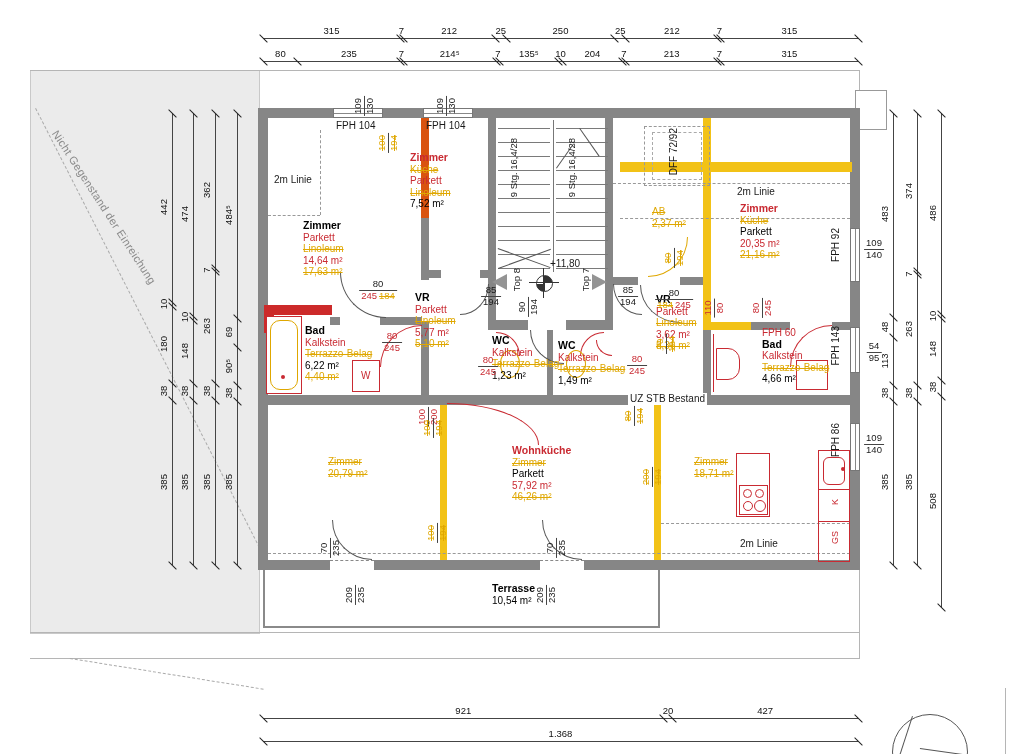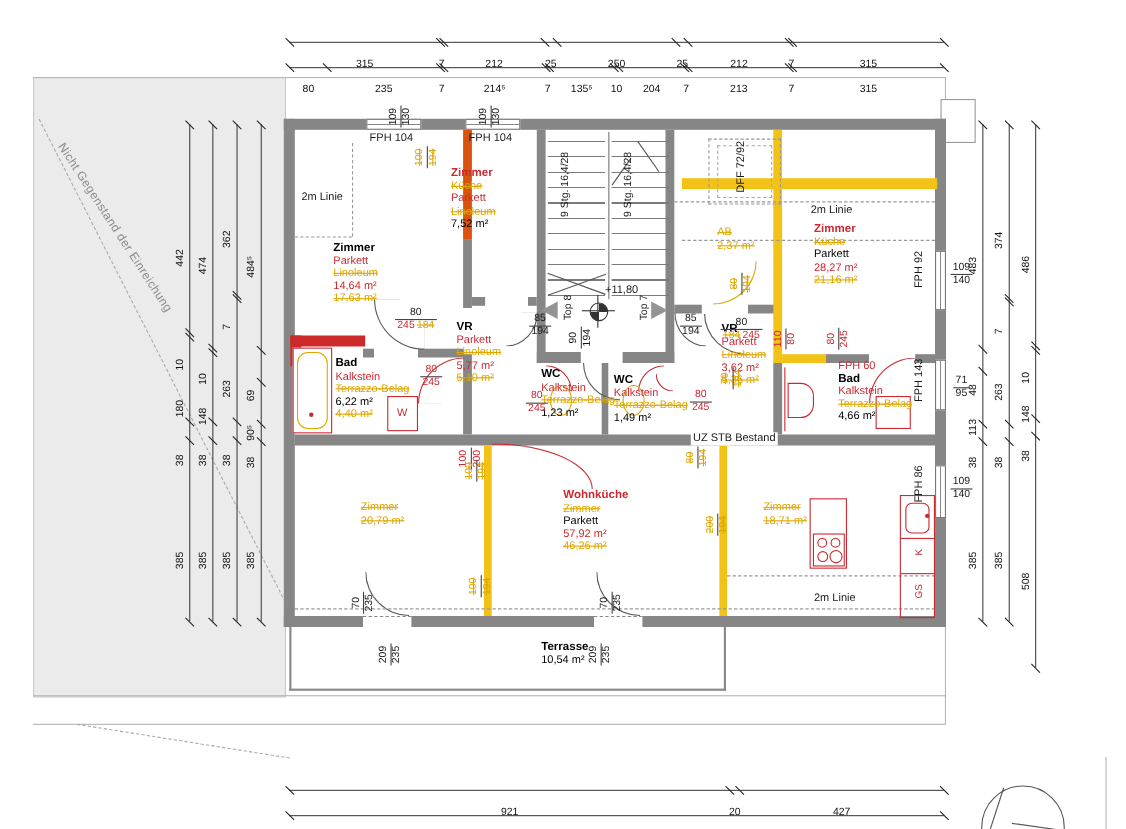--- a/index.html
+++ b/index.html
@@ -24,21 +24,21 @@
   .dash{position:absolute;border-top:1px dashed #999;}
   .dashv{position:absolute;border-left:1px dashed #999;}
   .arc{position:absolute;box-sizing:border-box;}
   .ds{position:absolute;font-size:9.5px;line-height:10.5px;text-align:center;white-space:nowrap;}
   .ds .row{display:block;padding:0 1px;}
   .ds .row+.row{border-top:1px solid #444;}
   .ds .row span{padding:0 1px;}
   .chain{position:absolute;}
   .chain .cline{position:absolute;background:#444;}
   .chain .tick{position:absolute;width:11px;height:1px;background:#222;}
-  .chain .clab{position:absolute;font-size:9.5px;color:#111;white-space:nowrap;margin-top:28px;}
+  .chain .clab{position:absolute;font-size:9.5px;color:#111;white-space:nowrap;}
   .steps{position:absolute;background:repeating-linear-gradient(to bottom,#7a7a7a 0,#7a7a7a 1px,transparent 1px,transparent 14px);}
   .thin{position:absolute;background:#b5b5b5;}
   .fix{position:absolute;box-sizing:border-box;border:1.5px solid #c92a32;}
   .fixy{position:absolute;box-sizing:border-box;border:1.5px solid #dfa700;}
 </style>
 </head>
 <body>
 
 <div id="canvas">
 
@@ -200,21 +200,21 @@
     <span class="red b">Zimmer</span>
     <span class="yels">Küche</span>
     <span class="red">Parkett</span>
     <span class="yels">Linoleum</span>
     <span>7,52 m²</span>
   </div>
   <div class="roomlbl" style="left:740px;top:203px;">
     <span class="red b">Zimmer</span>
     <span class="yels">Küche</span>
     <span>Parkett</span>
-    <span class="red">28,27 m²</span>
+    <span class="red">20,35 m²</span>
     <span class="yels">21,16 m²</span>
   </div>
   <div class="roomlbl" style="left:652px;top:206px;">
     <span class="yels">AB</span>
     <span class="yels">2,37 m²</span>
   </div>
   <div class="roomlbl" style="left:305px;top:325px;">
     <span class="b">Bad</span>
     <span class="red">Kalkstein</span>
     <span class="yels">Terrazzo-Belag</span>
@@ -537,21 +537,21 @@
       </div>
       <div class="ds" style="left: 446px; top: 106px; transform: translate(-50%, -50%) rotate(-90deg);">
         <div class="row"><span style="color: rgb(26, 26, 26);">109</span></div>
         <div class="row"><span style="color: rgb(26, 26, 26);">130</span></div>
       </div>
       <div class="ds" style="left: 874px; top: 249px; transform: translate(-50%, -50%);">
         <div class="row"><span style="color: rgb(26, 26, 26);">109</span></div>
         <div class="row"><span style="color: rgb(26, 26, 26);">140</span></div>
       </div>
       <div class="ds" style="left: 874px; top: 352px; transform: translate(-50%, -50%);">
-        <div class="row"><span style="color: rgb(26, 26, 26);">71</span></div>
+        <div class="row"><span style="color: rgb(26, 26, 26);">54</span></div>
         <div class="row"><span style="color: rgb(26, 26, 26);">95</span></div>
       </div>
       <div class="ds" style="left: 874px; top: 444px; transform: translate(-50%, -50%);">
         <div class="row"><span style="color: rgb(26, 26, 26);">109</span></div>
         <div class="row"><span style="color: rgb(26, 26, 26);">140</span></div>
       </div>
     </div>
 </div>
 
 </body></html>

